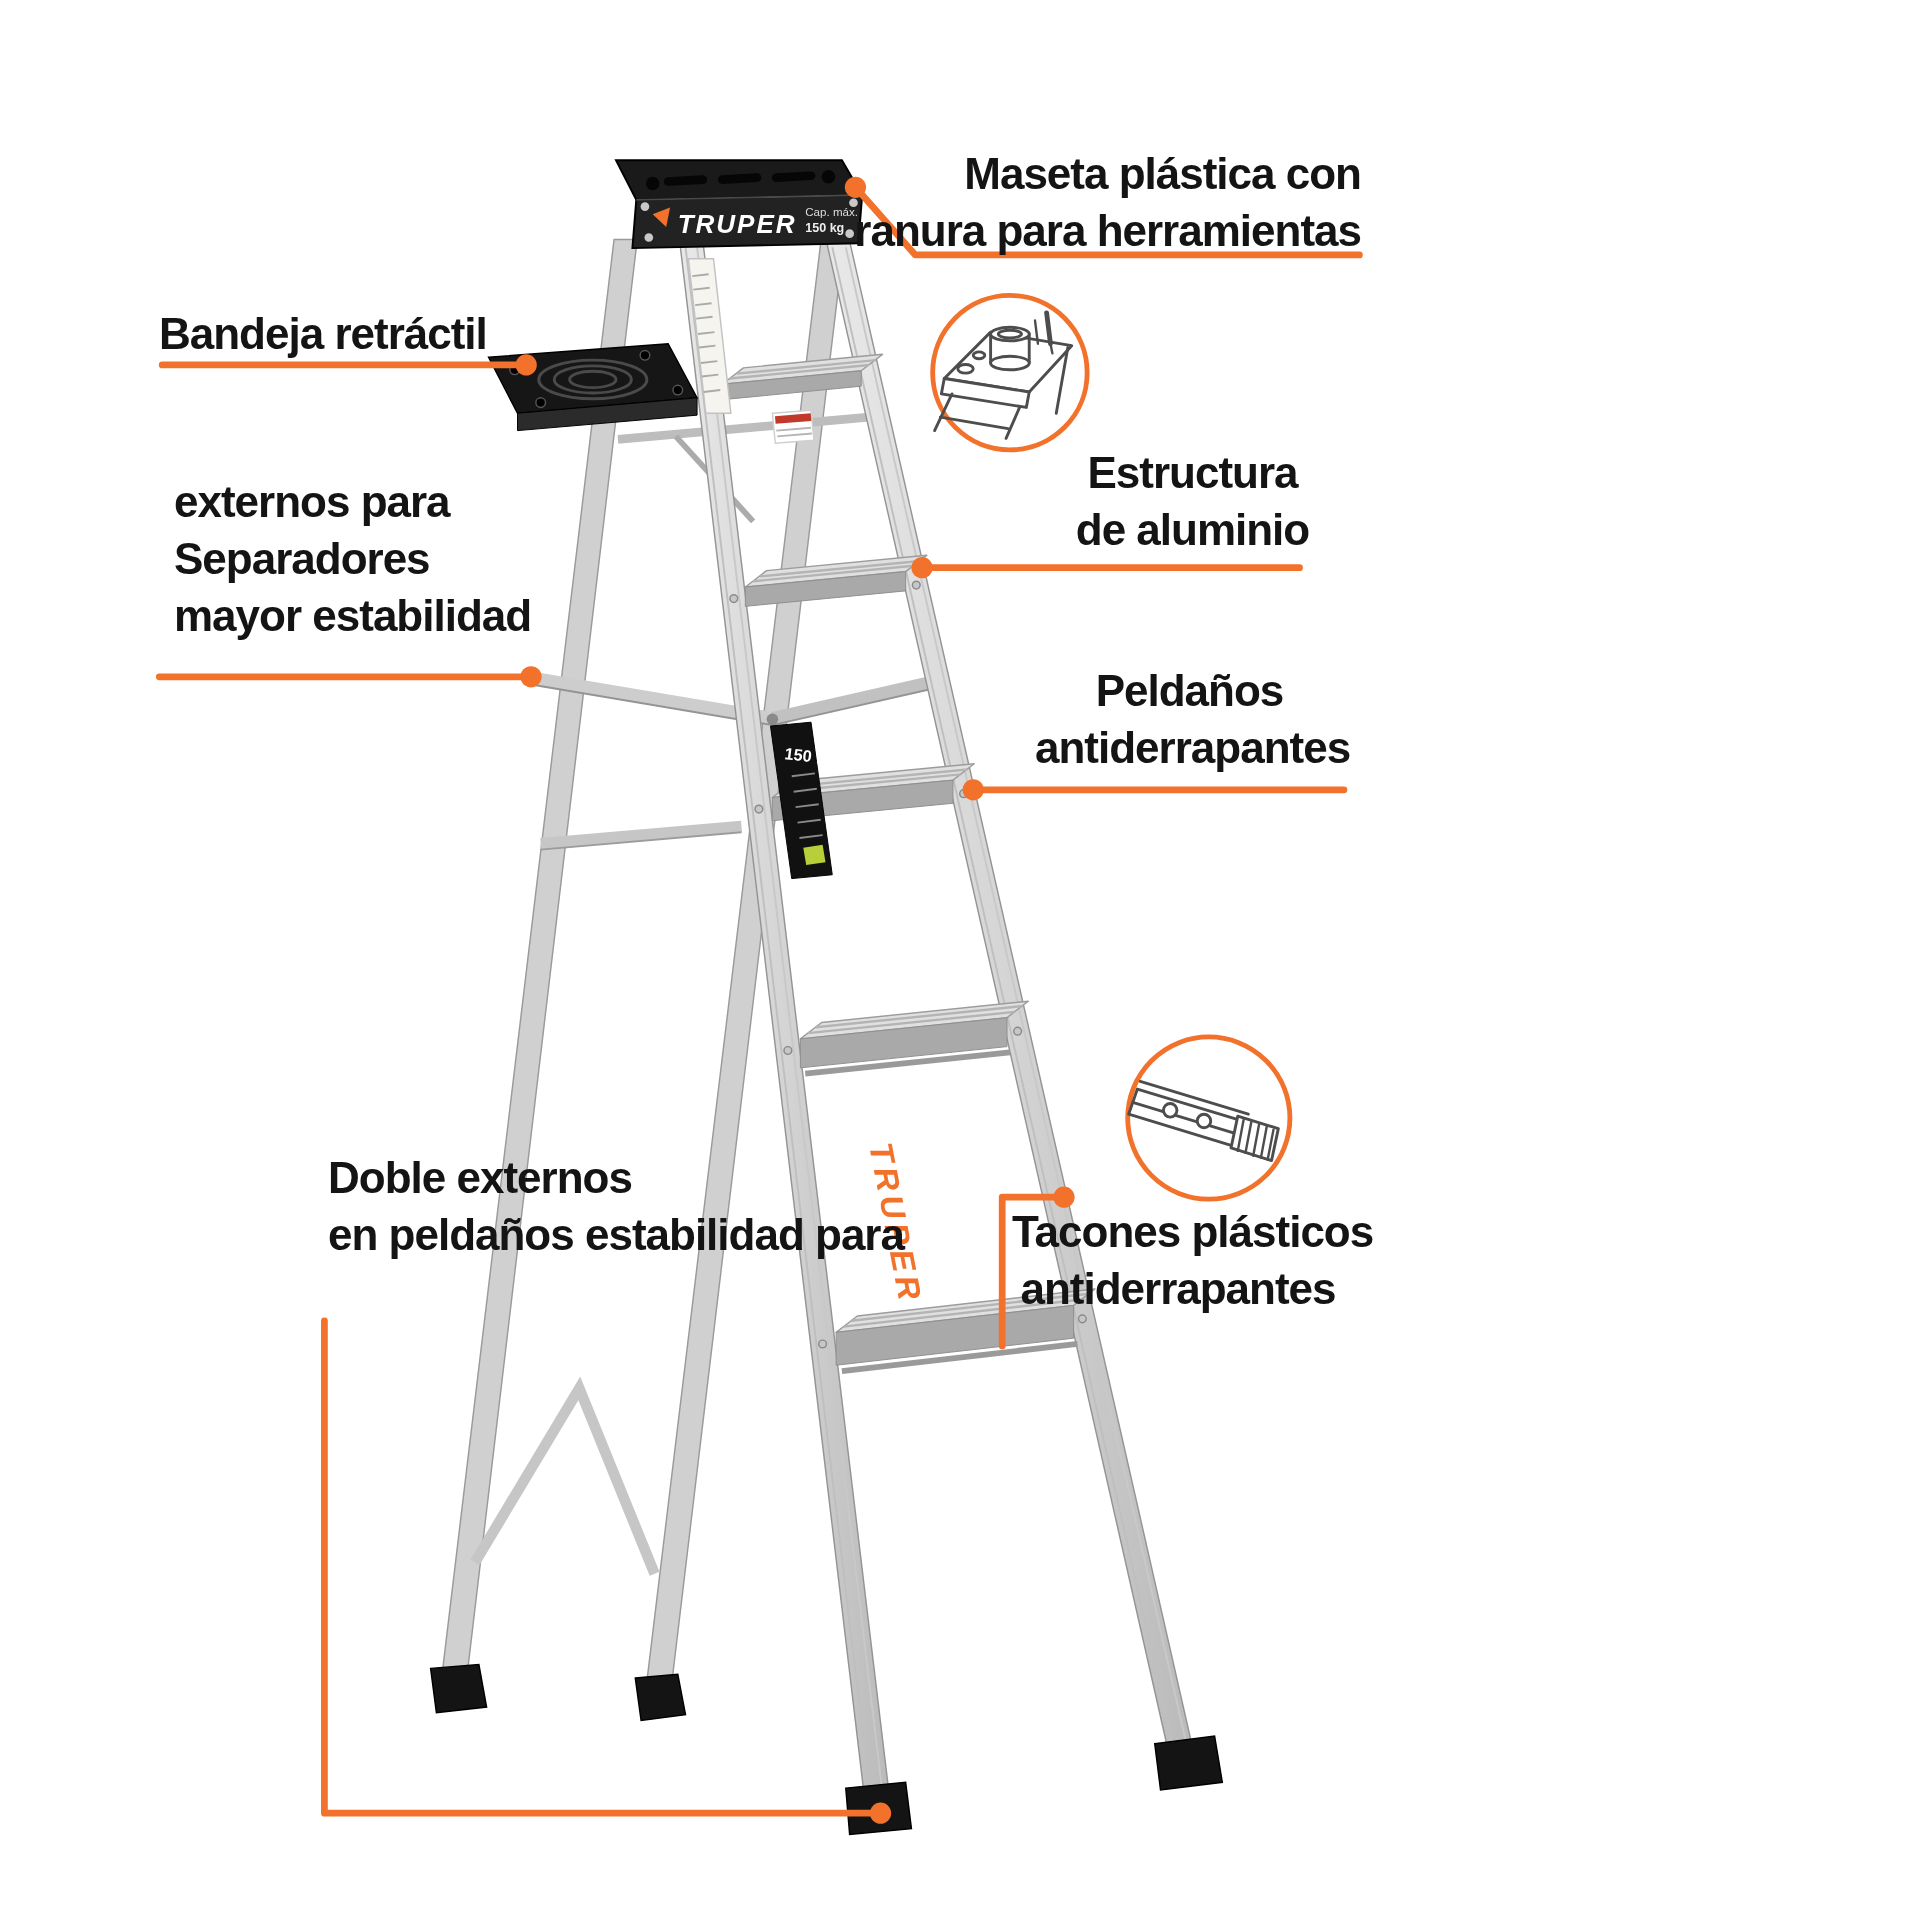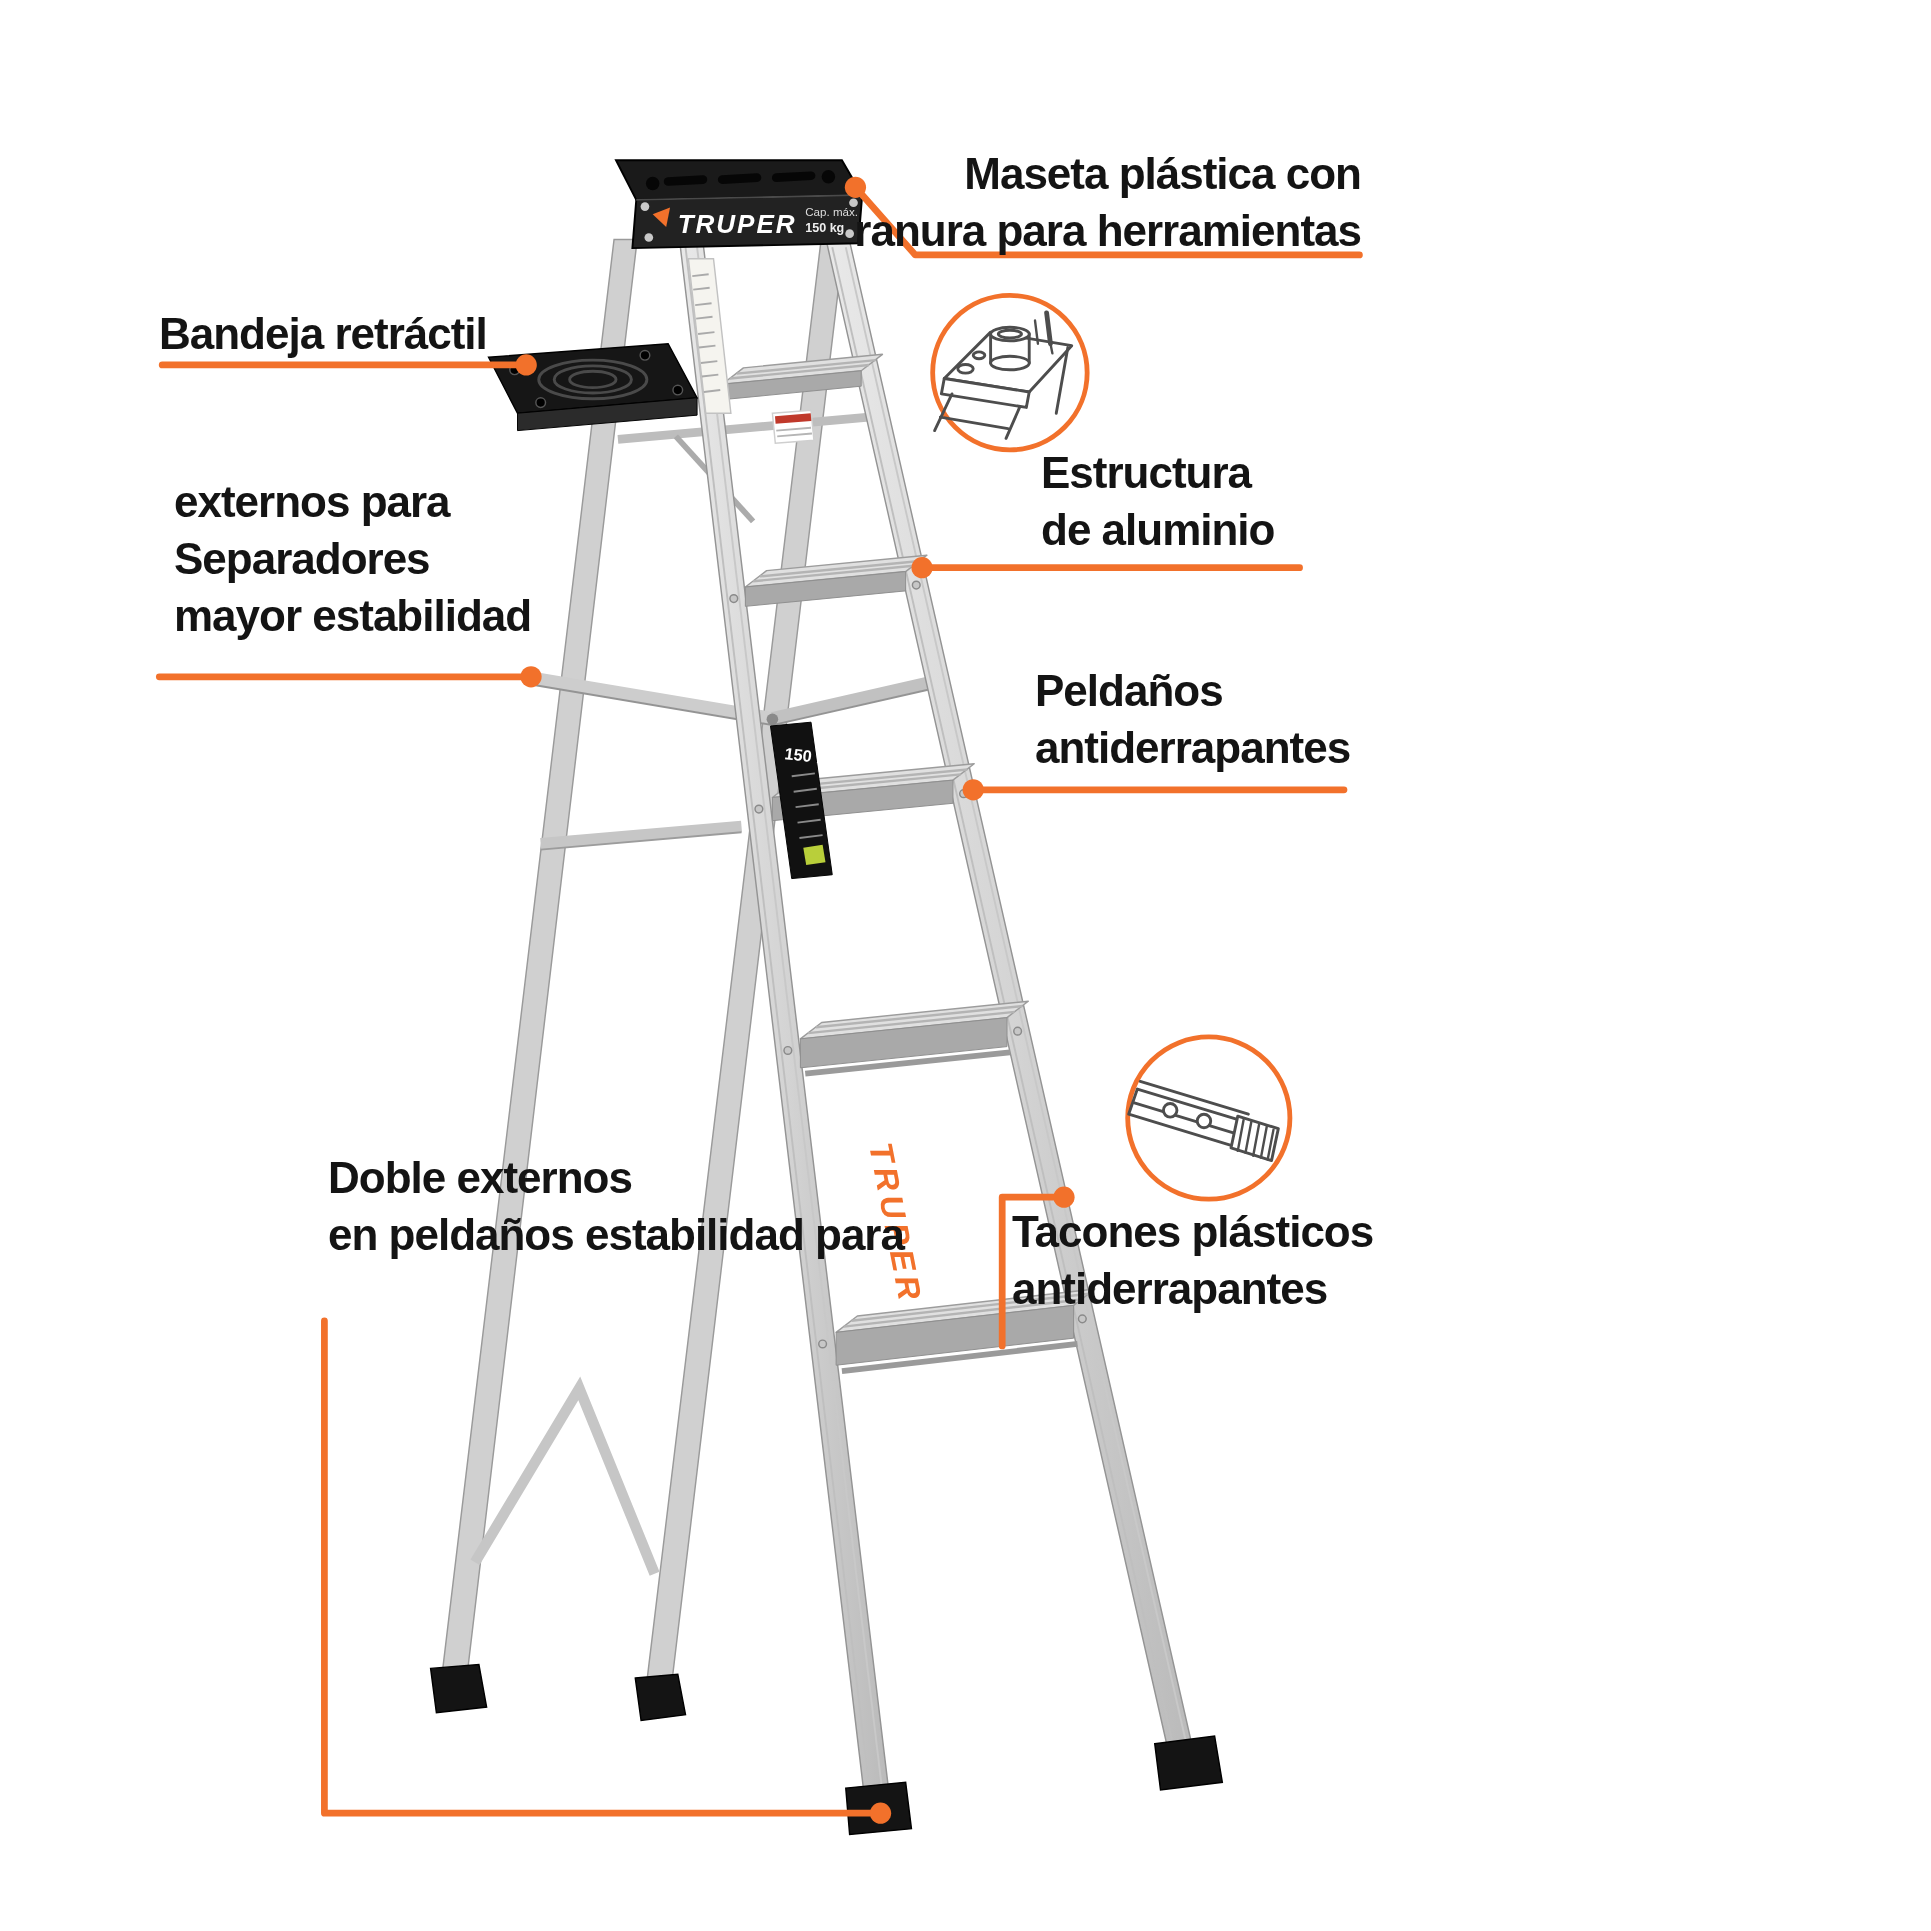--- a/index.html
+++ b/index.html
@@ -6,21 +6,21 @@
   .canvas {
     position:relative; width:1931px; height:1931px; background:#ffffff;
     overflow:hidden; font-family:"Liberation Sans", sans-serif;
   }
   svg.art { position:absolute; left:0; top:0; }
   .callout {
     position:absolute; color:#141414; font-weight:bold;
     font-size:44px; line-height:1.30; letter-spacing:-1px; white-space:nowrap;
   }
   .align-right  { text-align:right; }
-  .align-center { text-align:left; }
+  .align-center { text-align:center; }
   .c-topcap        { top:145px;  right:570px; }
   .c-tray          { top:305px;  left:159px;  }
   .c-spreaders     { top:473px;  left:174px;  }
   .c-structure     { top:444px;  left:1041px; width:303px; }
   .c-steps         { top:662px;  left:1035px; width:309px; }
   .c-reinforcement { top:1149px; left:328px;  }
   .c-feet          { top:1203px; left:1012px; width:332px; }
 </style>
 </head>
 <body>

